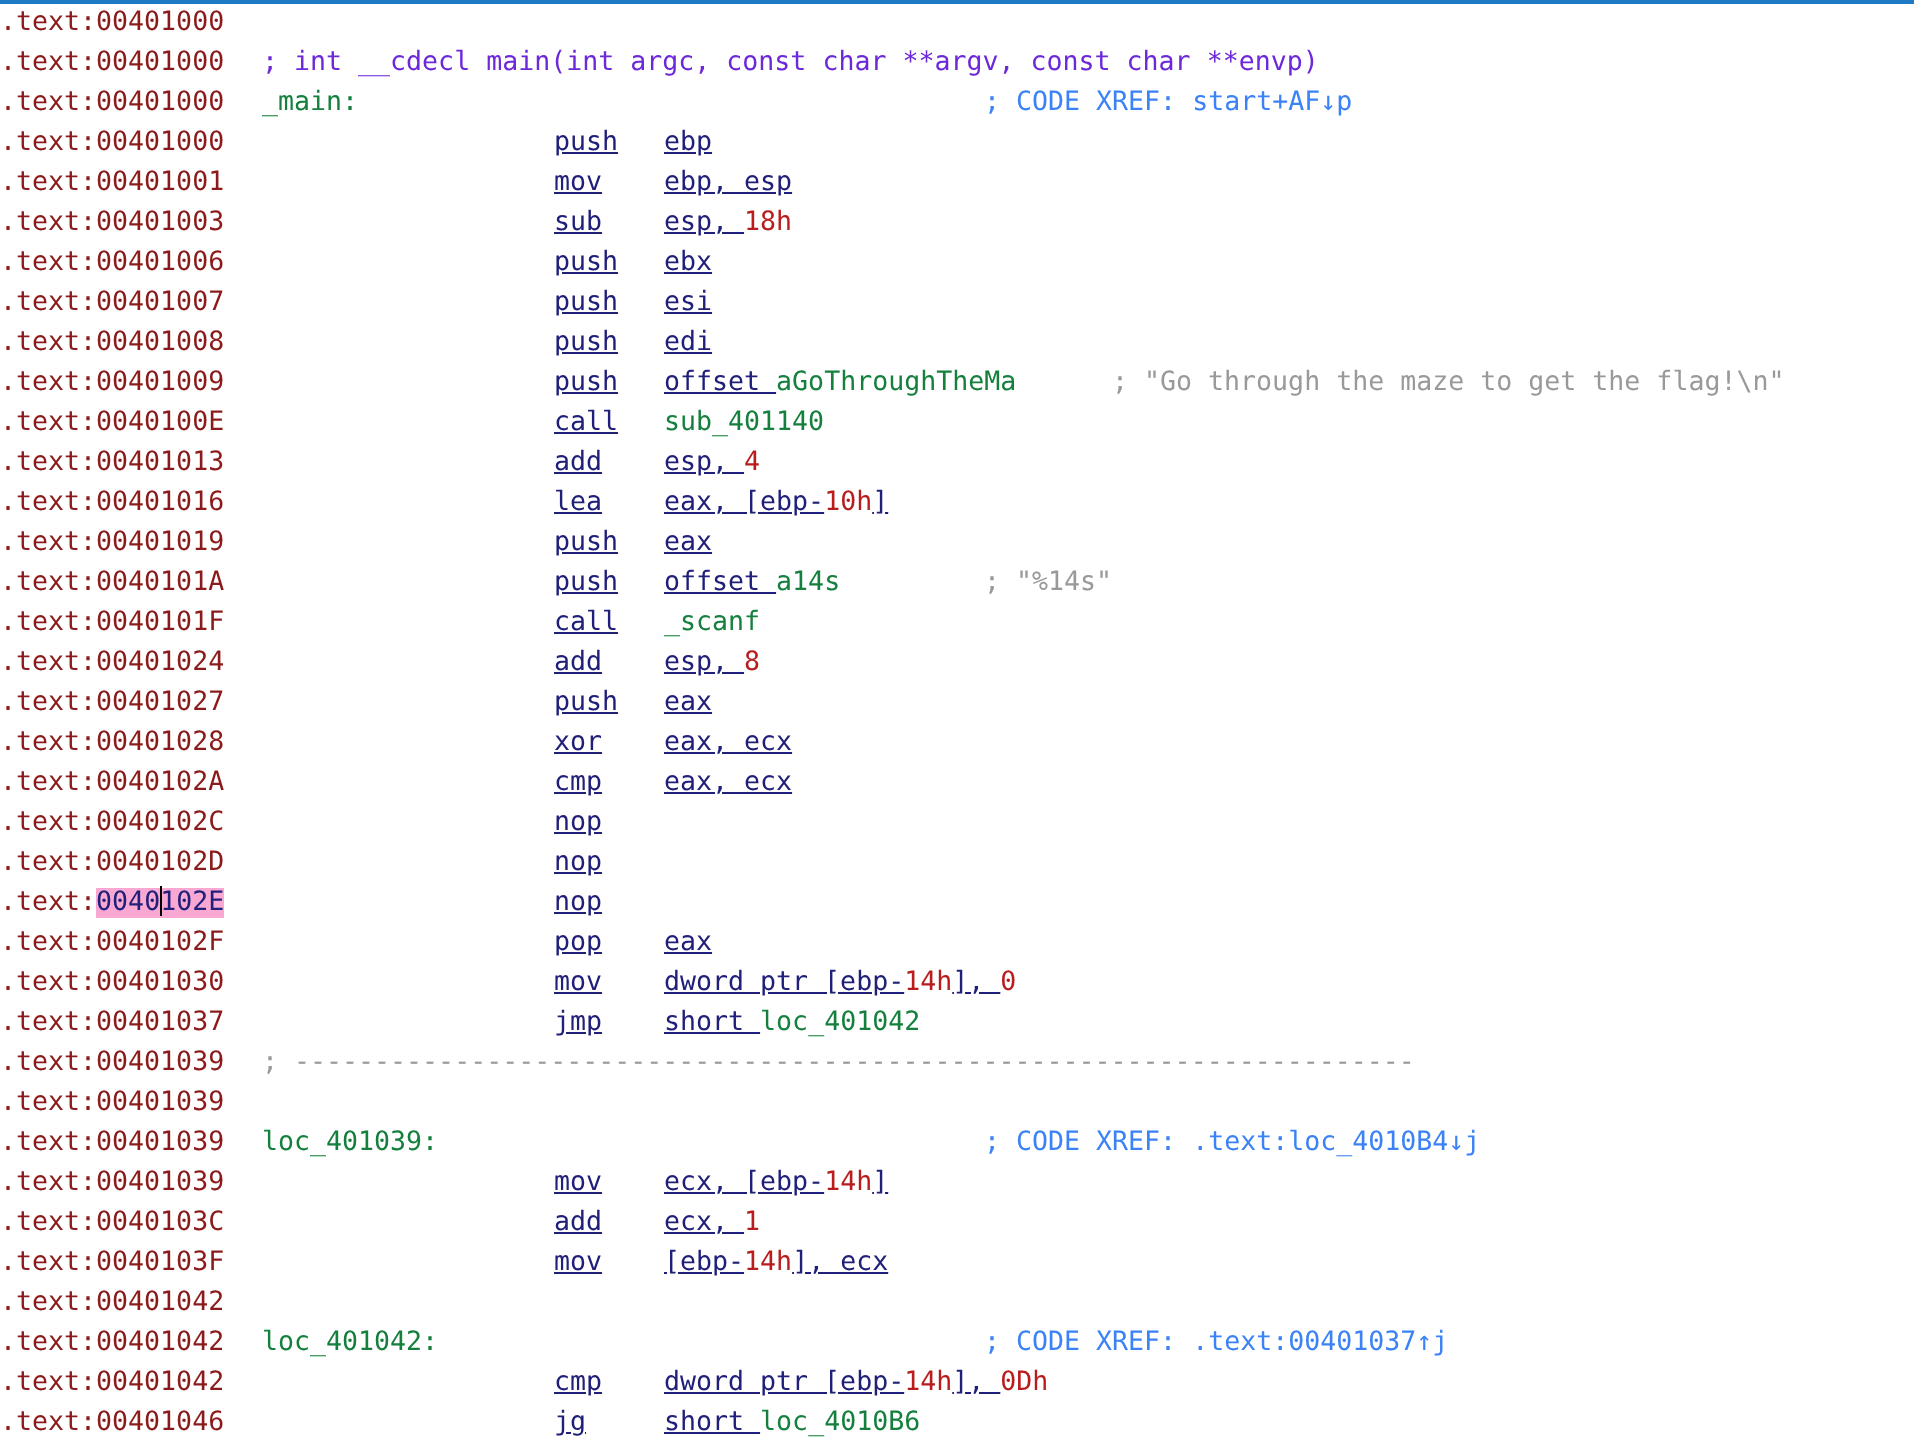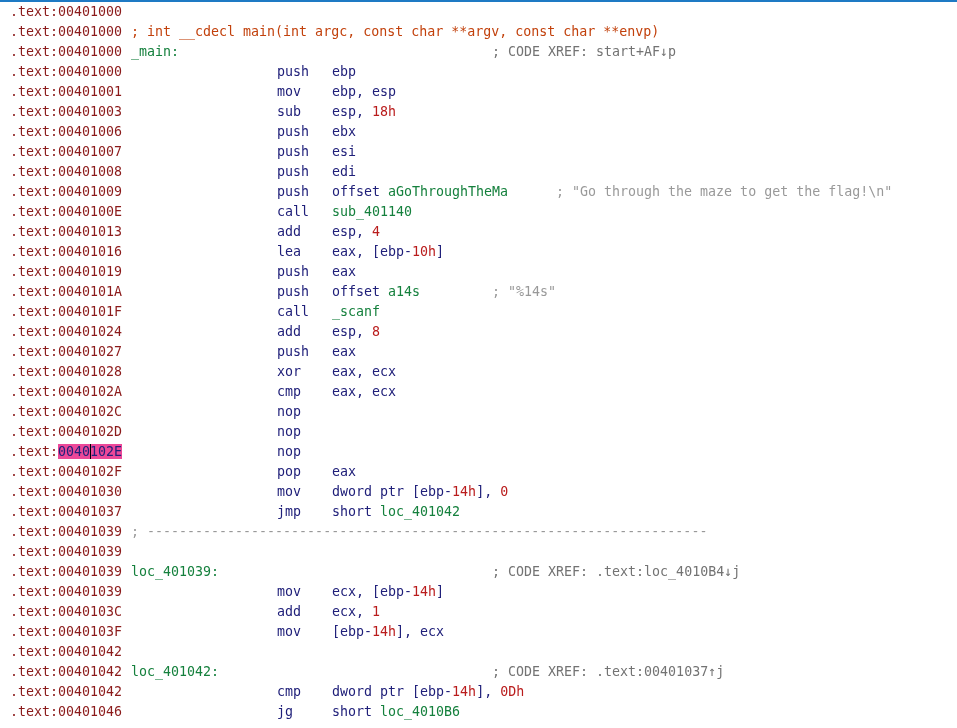--- a/index.html
+++ b/index.html
@@ -43,31 +43,31 @@
 
   
   .addr       { position: absolute; left: 0px;   top: 0; }
   .body       { position: absolute; left: 131px; top: 0; }
   .mnem       { position: absolute; left: 277px; top: 0; }
   .ops        { position: absolute; left: 332px; top: 0; }
   .cmt-col    { position: absolute; left: 492px; top: 0; }
   .cmt-inline { position: absolute; top: 0; }
 
   
-  .c-addr    { color: #8b1a1a; margin-left: 10px; }            
-  .c-code    { color: #20207a; }            
+  .c-addr    { color: #8b1a1a; }            
+  .c-code    { color: #20207a; text-decoration: underline; }            
   .c-num     { color: #b91c1c; }            
   .c-name    { color: #15803d; }            
   .c-import  { color: #15803d; }            
-  .c-cmtgrn  { color: #737373; }            
-  .c-cmtblue { color: #c2410c; }            
+  .c-cmtgrn  { color: #3b82f6; }            
+  .c-cmtblue { color: #6d28d9; }            
   .c-cmtgray { color: #999999; }            
 
   .hl {
-    background: #ec4899;
+    background: #f9a8d4;
     color: #20207a;
   }
   .caret {
     display: inline-block;
     width: 0;
     border-left: 1px solid #000000;
     height: 15px;
     vertical-align: -3px;
     margin: 0 -1px 0 0;
   }

